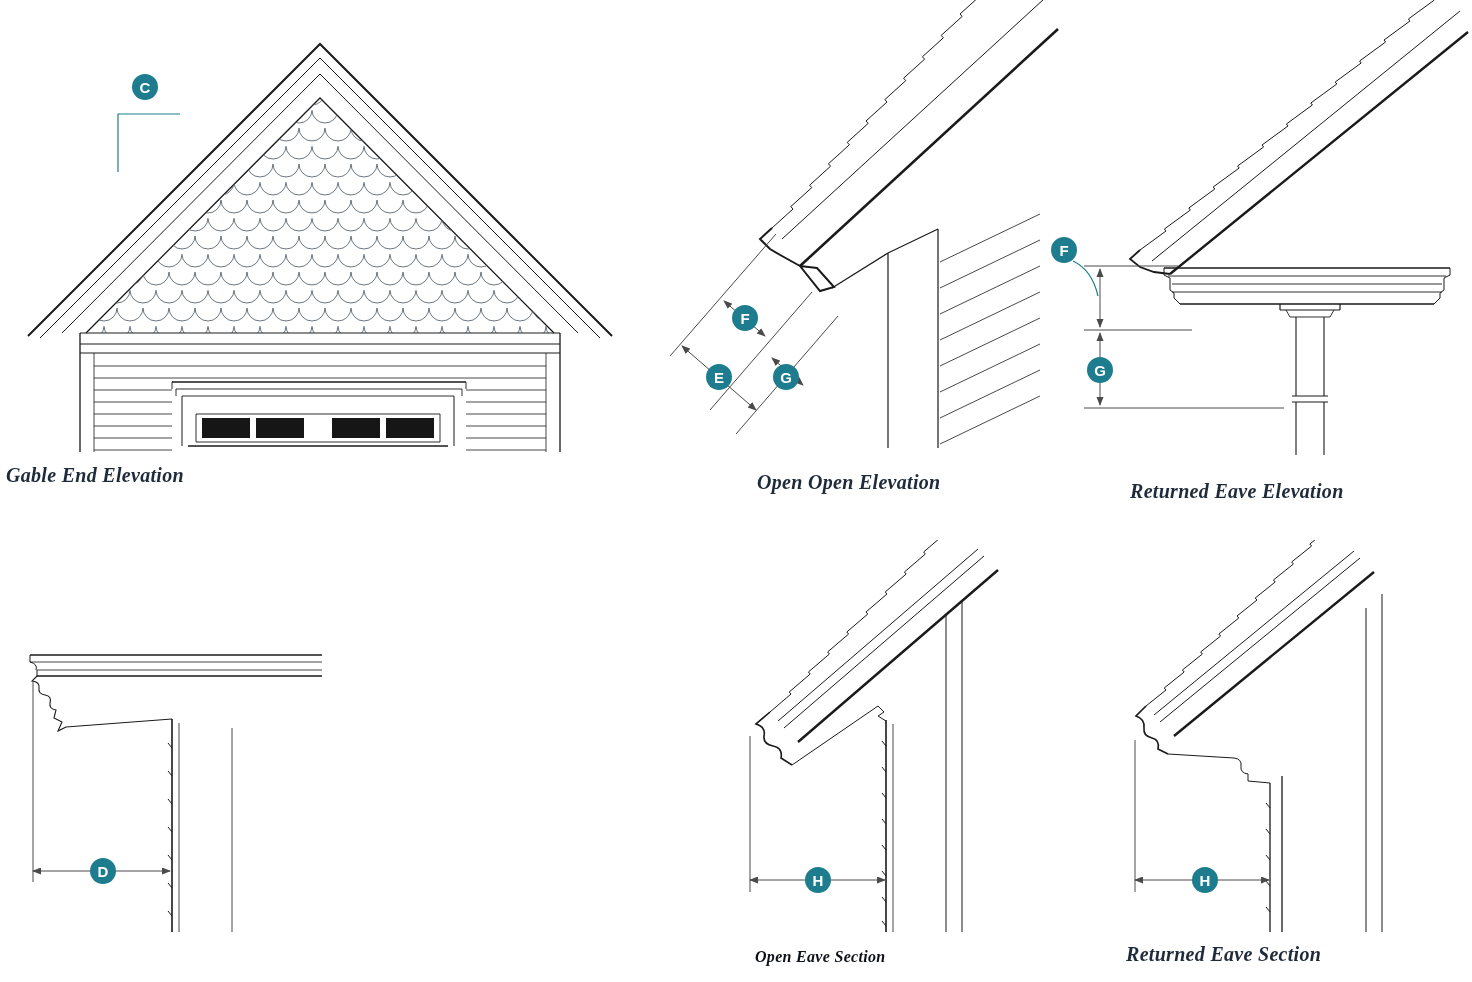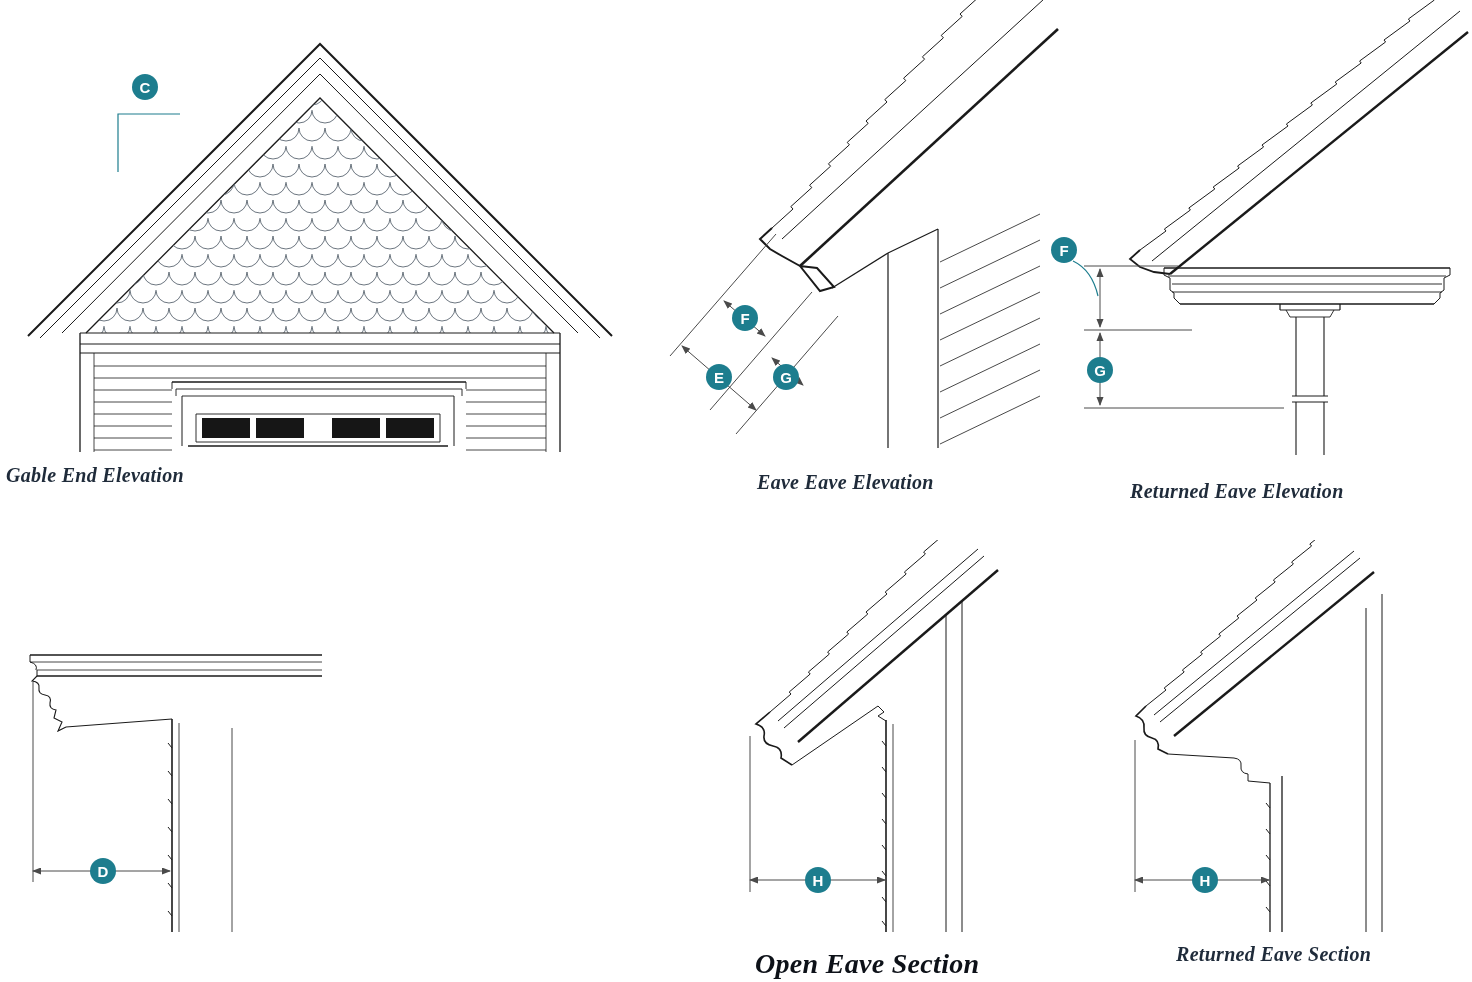--- a/index.html
+++ b/index.html
@@ -1,21 +1,21 @@
 <!DOCTYPE html>
 <html><head>
 <meta charset="utf-8">
 <style>
   html,body{margin:0;padding:0;background:#ffffff;}
   #page{position:relative;width:1472px;height:982px;background:#fff;overflow:hidden;
         font-family:"Liberation Sans",sans-serif;}
   .panel{position:absolute;}
   .caption{position:absolute;font-family:Liberation Serif, serif;font-style:italic;
            font-weight:600;font-size:20px;color:#1f2b3a;letter-spacing:.3px;white-space:nowrap;text-align:right;}
-  .caption.heavy{font-weight:700;font-size:28px;color:#0d1118;}
+  .caption.heavy{font-weight:700;font-size:16px;color:#0d1118;}
   .marker{position:absolute;width:26px;height:26px;border-radius:50%;background:#1d7d8e;
           color:#ffffff;display:flex;align-items:center;justify-content:center;
           font:700 15px "Liberation Sans",sans-serif;z-index:5;}
   svg{display:block;}
 </style>
 </head>
 <body>
 
 <div id="page">
 
@@ -209,24 +209,24 @@
       <path d="M152,236 V392" stroke-width="1.3"></path>
       <path d="M236,68 V392 M252,54 V392" stroke-width="1"></path>
     </g>
     <g stroke="#4a4a4a" fill="none" stroke-width="1">
       <path d="M5,200 V352"></path>
       <path d="M5,340 H139" marker-start="url(#ah-s)" marker-end="url(#ah-e)"></path>
     </g>
   </svg>
 
   <div class="caption" style="left:6px;top:464px">Gable End Elevation</div>
-  <div class="caption" style="left:757px;top:471px">Eave Eave Elevation</div>
+  <div class="caption" style="left:757px;top:471px">Open Open Elevation</div>
   <div class="caption" style="left:1130px;top:480px">Returned Eave Elevation</div>
   <div class="caption heavy" style="left:755px;top:948px">Open Eave Section</div>
-  <div class="caption" style="left:1176px;top:943px">Returned Eave Section</div>
+  <div class="caption" style="left:1126px;top:943px">Returned Eave Section</div>
 
   <div class="marker" style="left:132px;top:74px">C</div>
   <div class="marker" style="left:732px;top:305px">F</div>
   <div class="marker" style="left:706px;top:364px">E</div>
   <div class="marker" style="left:773px;top:364px">G</div>
   <div class="marker" style="left:1051px;top:237px">F</div>
   <div class="marker" style="left:1087px;top:357px">G</div>
   <div class="marker" style="left:90px;top:858px">D</div>
   <div class="marker" style="left:805px;top:867px">H</div>
   <div class="marker" style="left:1192px;top:867px">H</div>

